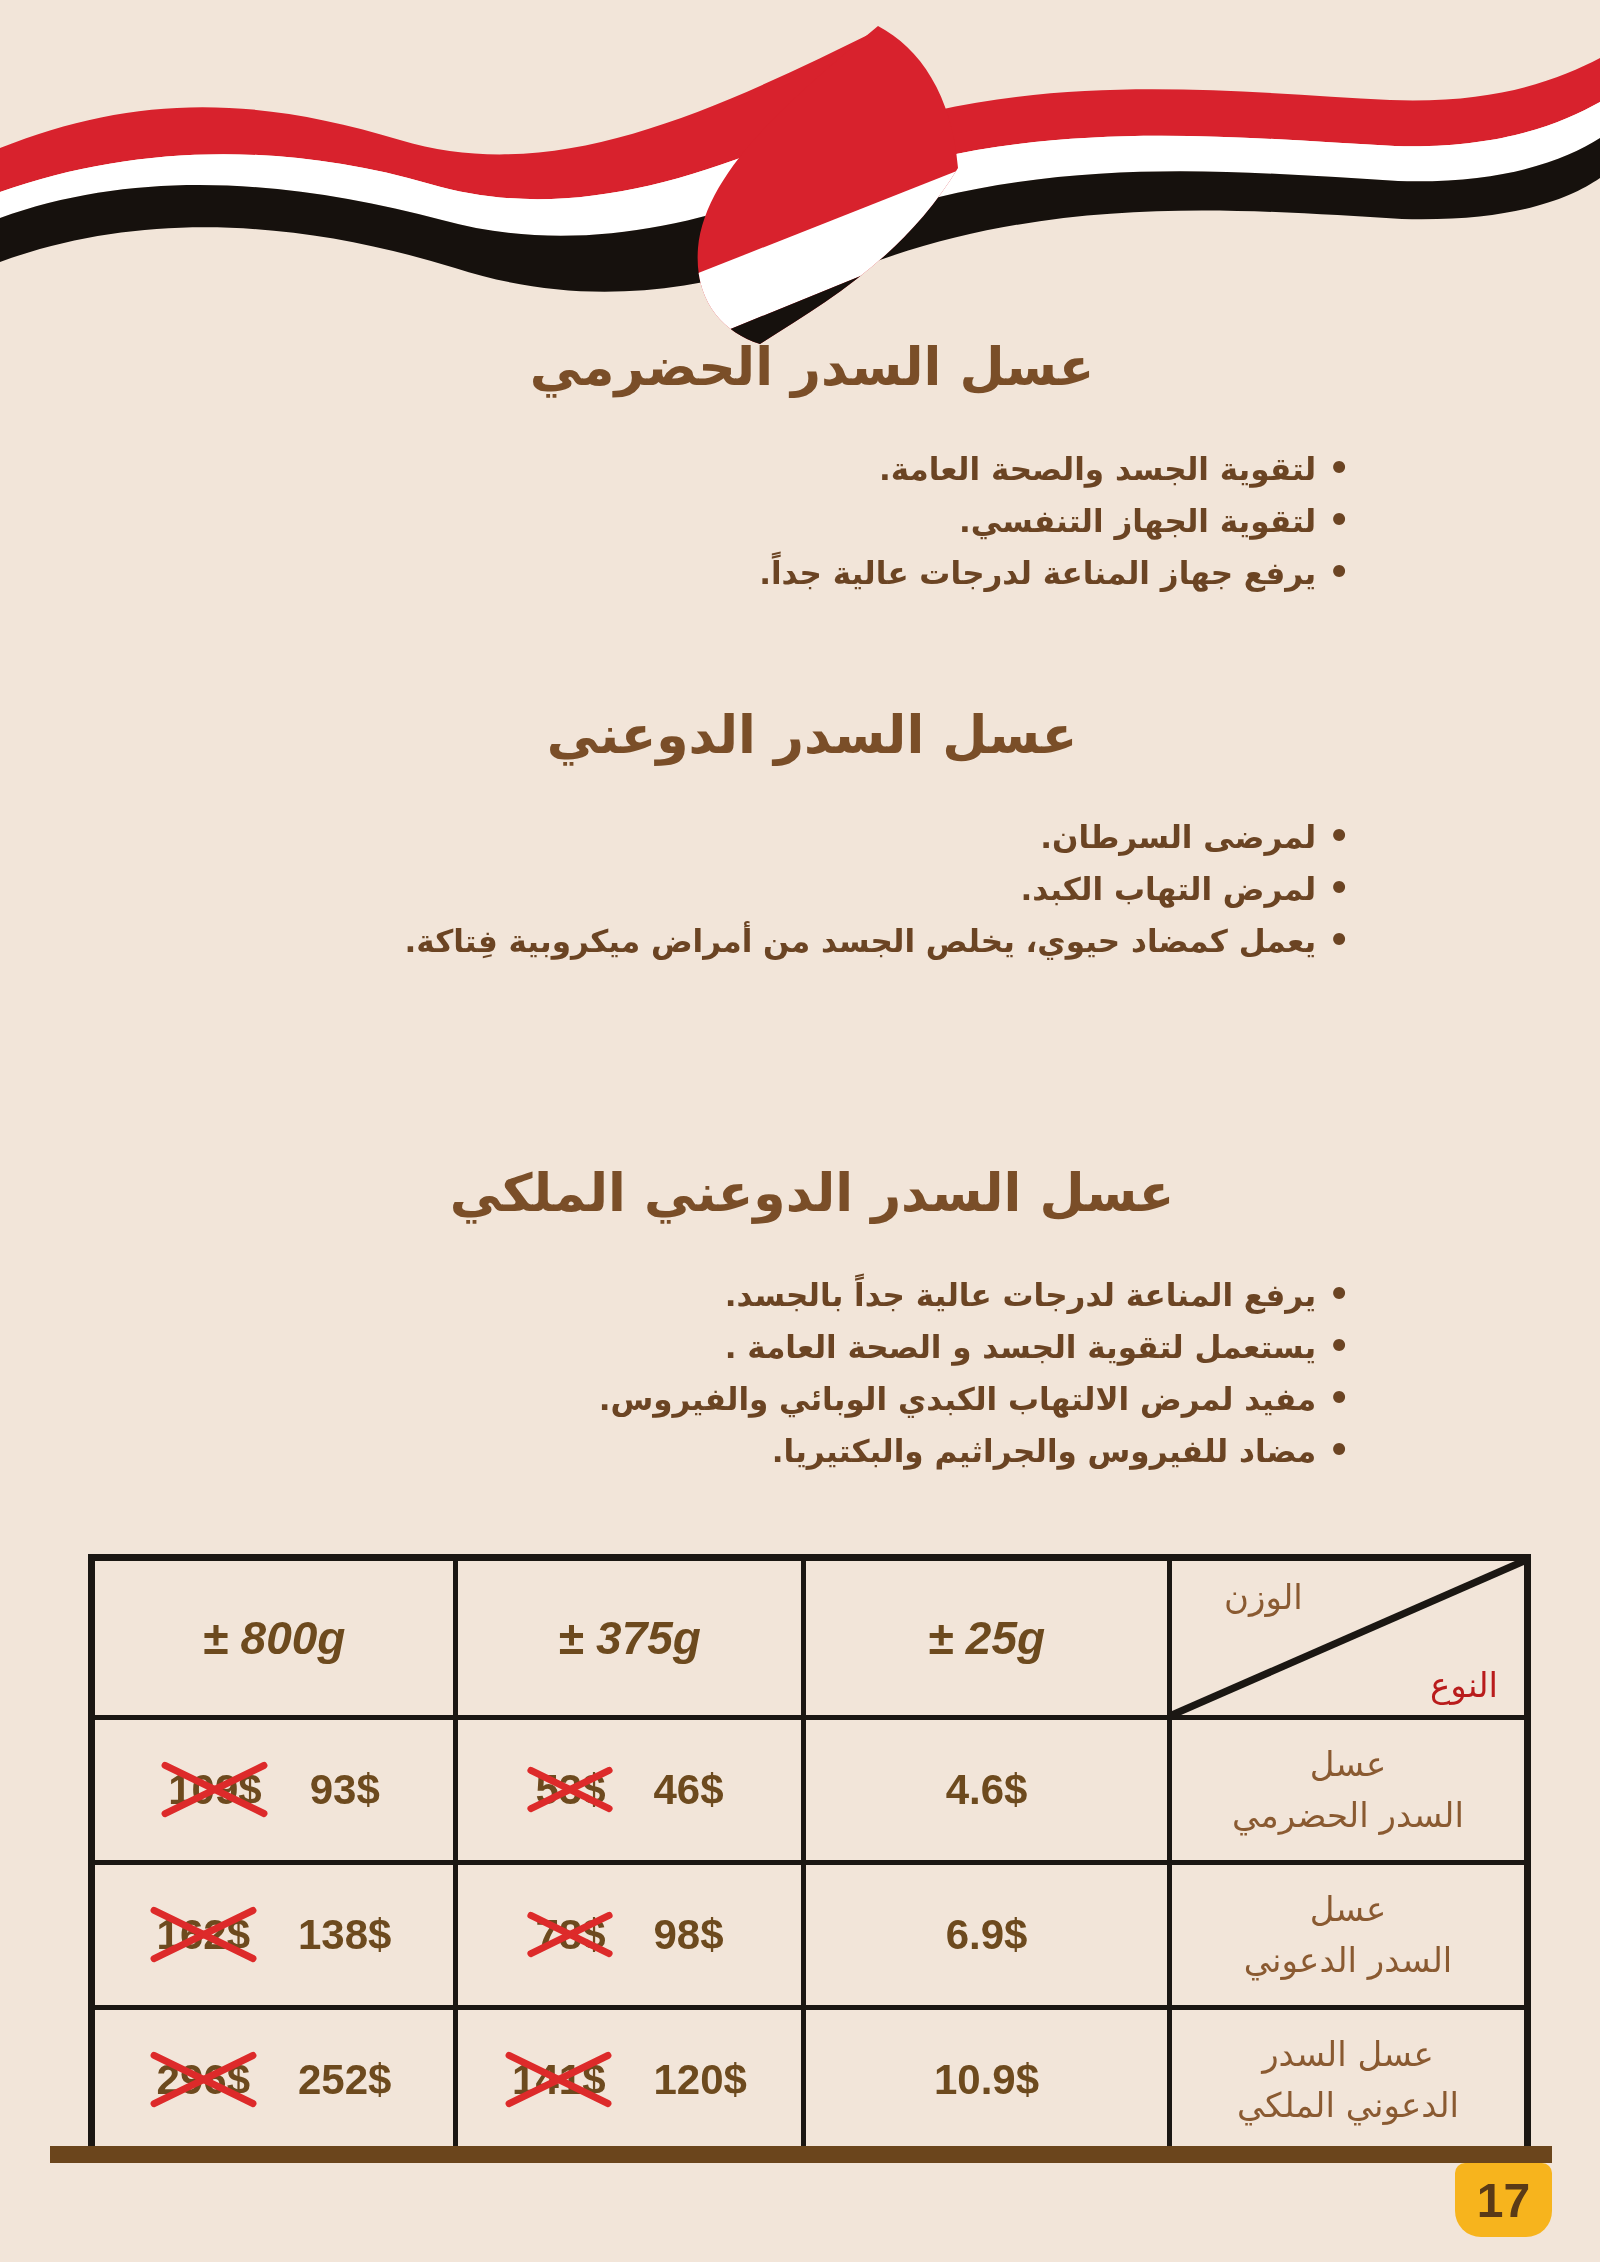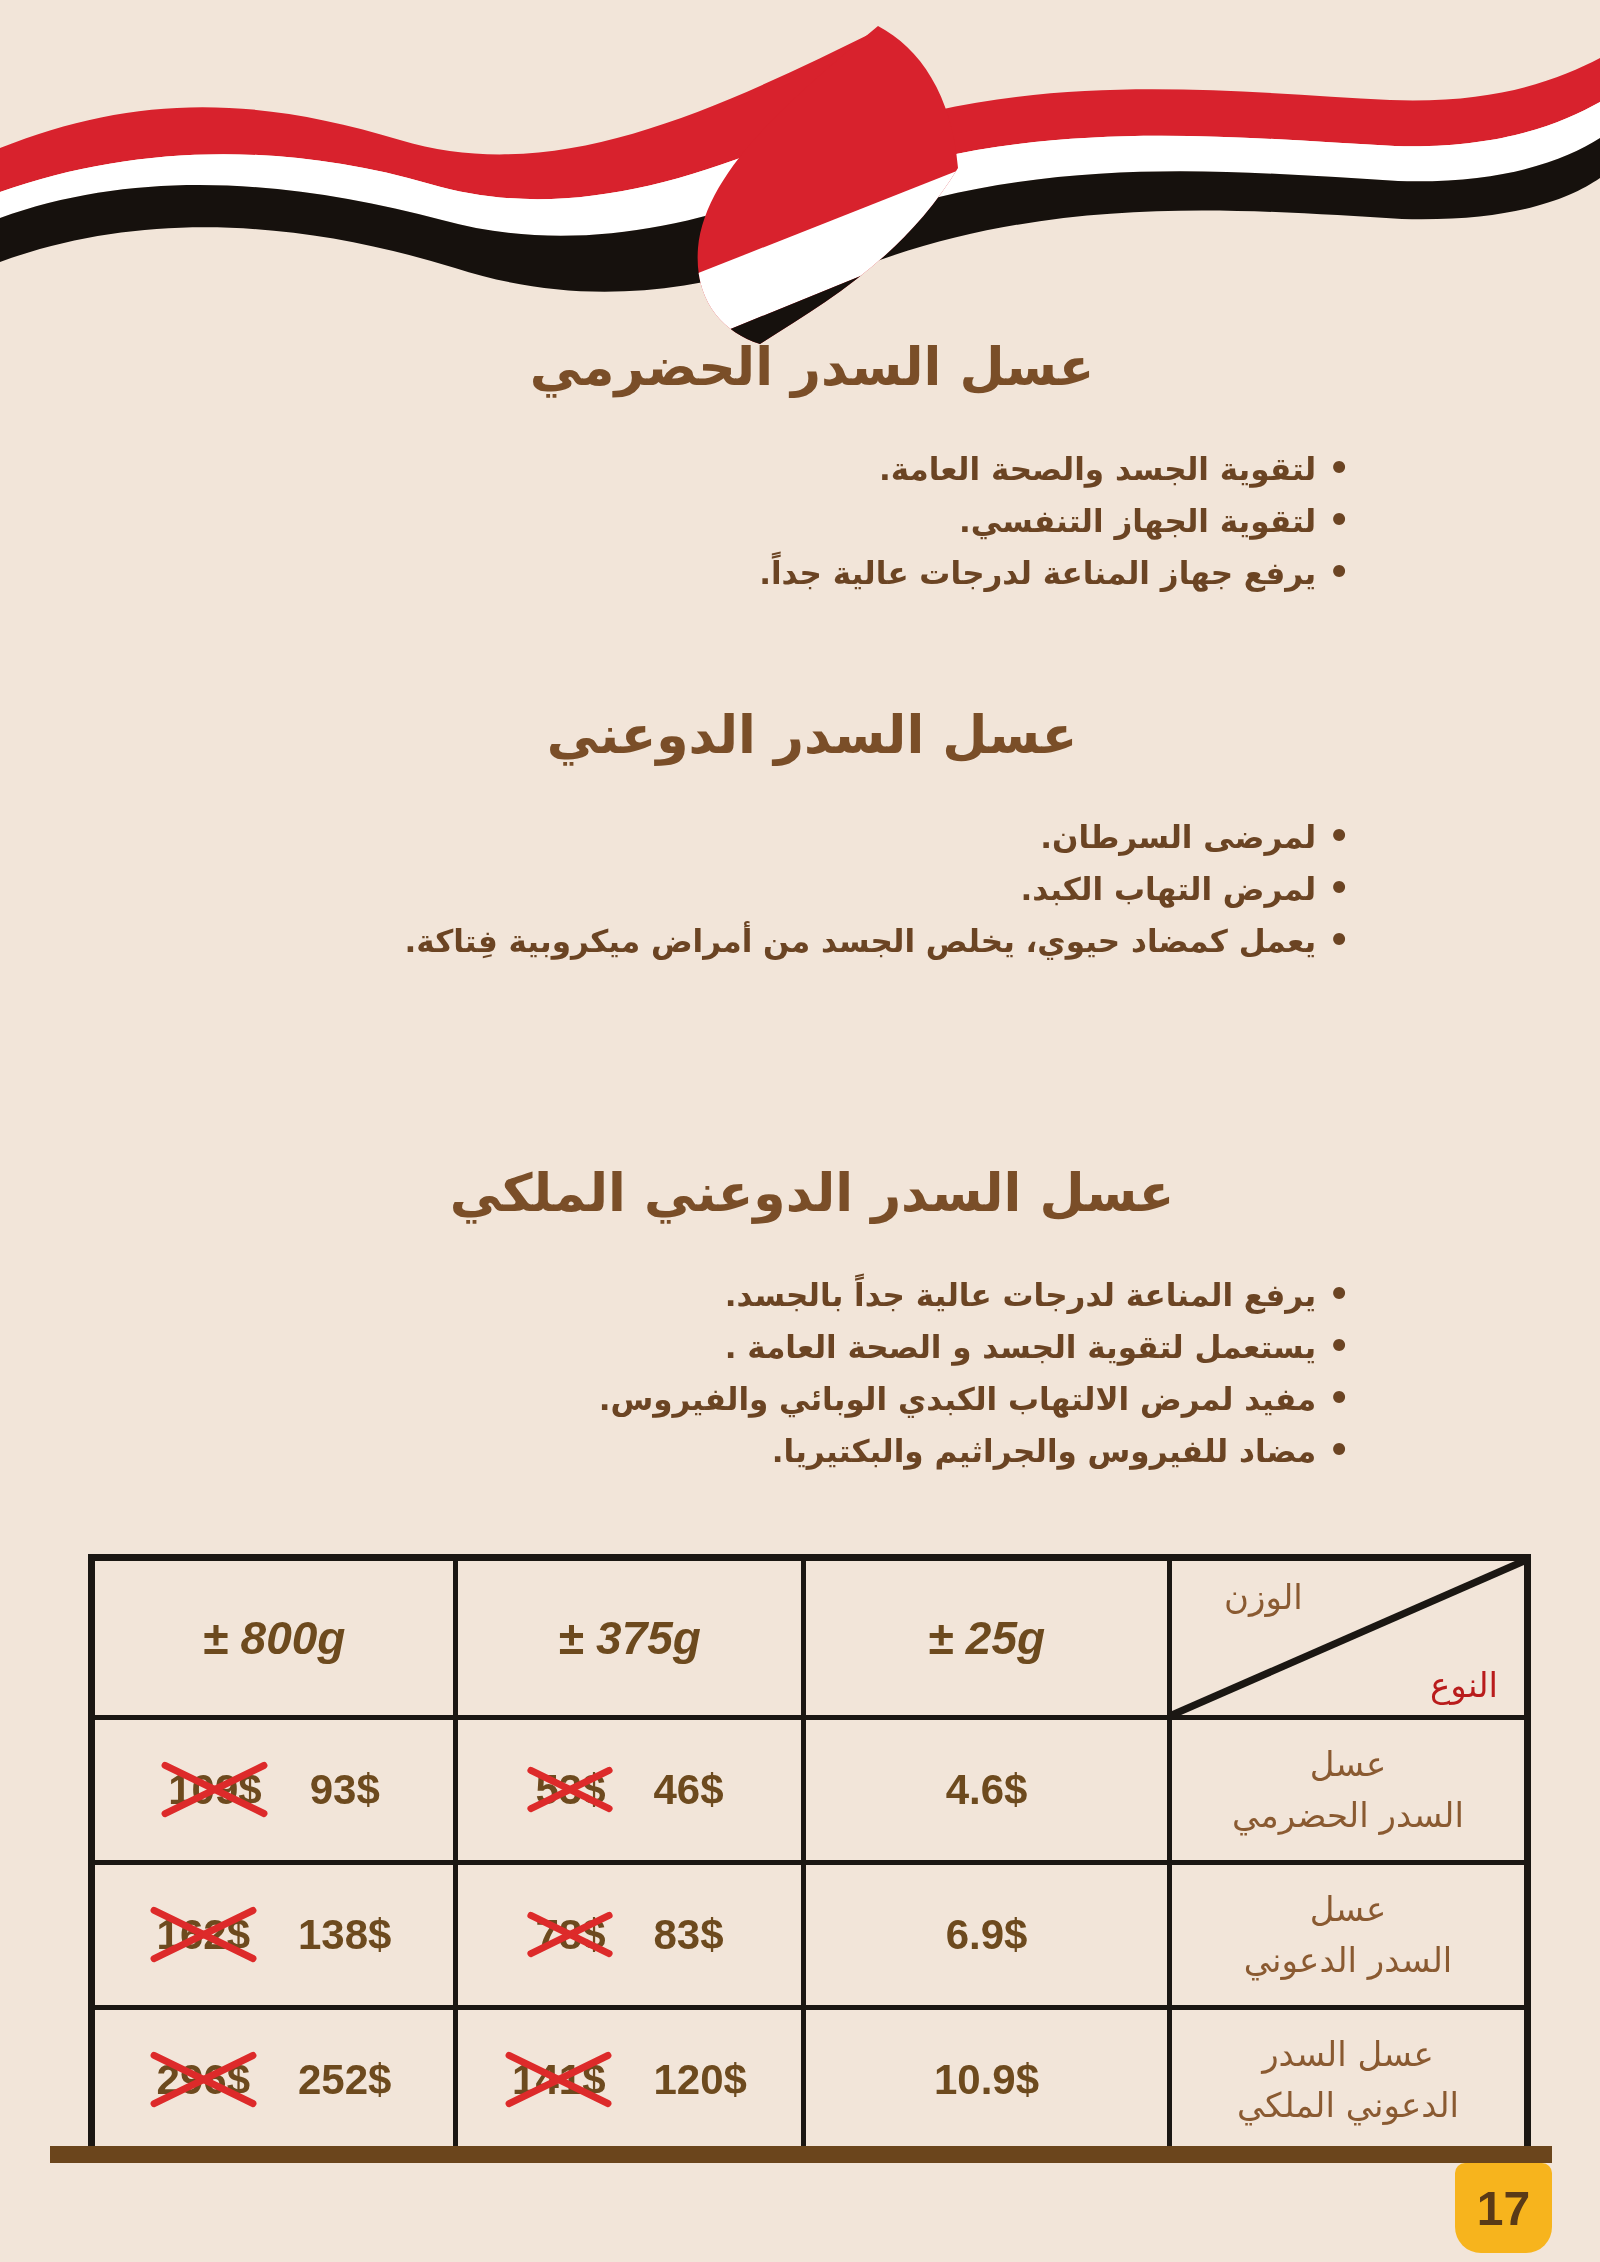--- a/index.html
+++ b/index.html
@@ -52,21 +52,21 @@
     text-align:center;font-size:34px;color:#8a5a31;direction:rtl;line-height:1.5;
   }
   .corner-cell{position:relative;height:100%;}
   .corner-box{position:relative;width:100%;height:154px;}
   .corner-svg{position:absolute;inset:0;width:100%;height:100%;}
   .corner-weight{position:absolute;top:16px;left:52px;font-size:34px;color:#8a5a31;direction:rtl;}
   .corner-type{position:absolute;bottom:10px;right:26px;font-size:34px;color:#b91c1c;direction:rtl;}
   
   .footer-bar{position:absolute;left:50px;top:2146px;width:1502px;height:17px;background:#6b451c;}
   .page-badge{
-    position:absolute;left:1455px;top:2163px;width:97px;height:90px;
+    position:absolute;left:1455px;top:2163px;width:97px;height:74px;
     background:#f7b41d;border-radius:10px 10px 26px 26px;
     display:flex;align-items:center;justify-content:center;
     font-family:"Liberation Sans","DejaVu Sans",sans-serif;
     font-weight:bold;font-size:48px;color:#5a3a17;
   }
 </style>
 </head>
 <body>
 
 <svg class="ribbon" viewBox="0 0 1600 400" aria-hidden="true">
@@ -191,21 +191,21 @@
   <tr style="height:145px">
     <td>
           <div class="price-pair">
       <span class="price crossed">162$</span>
       <span class="price">138$</span>
     </div>
         </td>
     <td>
           <div class="price-pair">
       <span class="price crossed">78$</span>
-      <span class="price">83$</span>
+      <span class="price">98$</span>
     </div>
         </td>
     <td>
           <div class="price-single">
       <span class="price">6.9$</span>
     </div>
         </td>
     <td>
           <div class="type-cell">
       <div>عسل</div>

